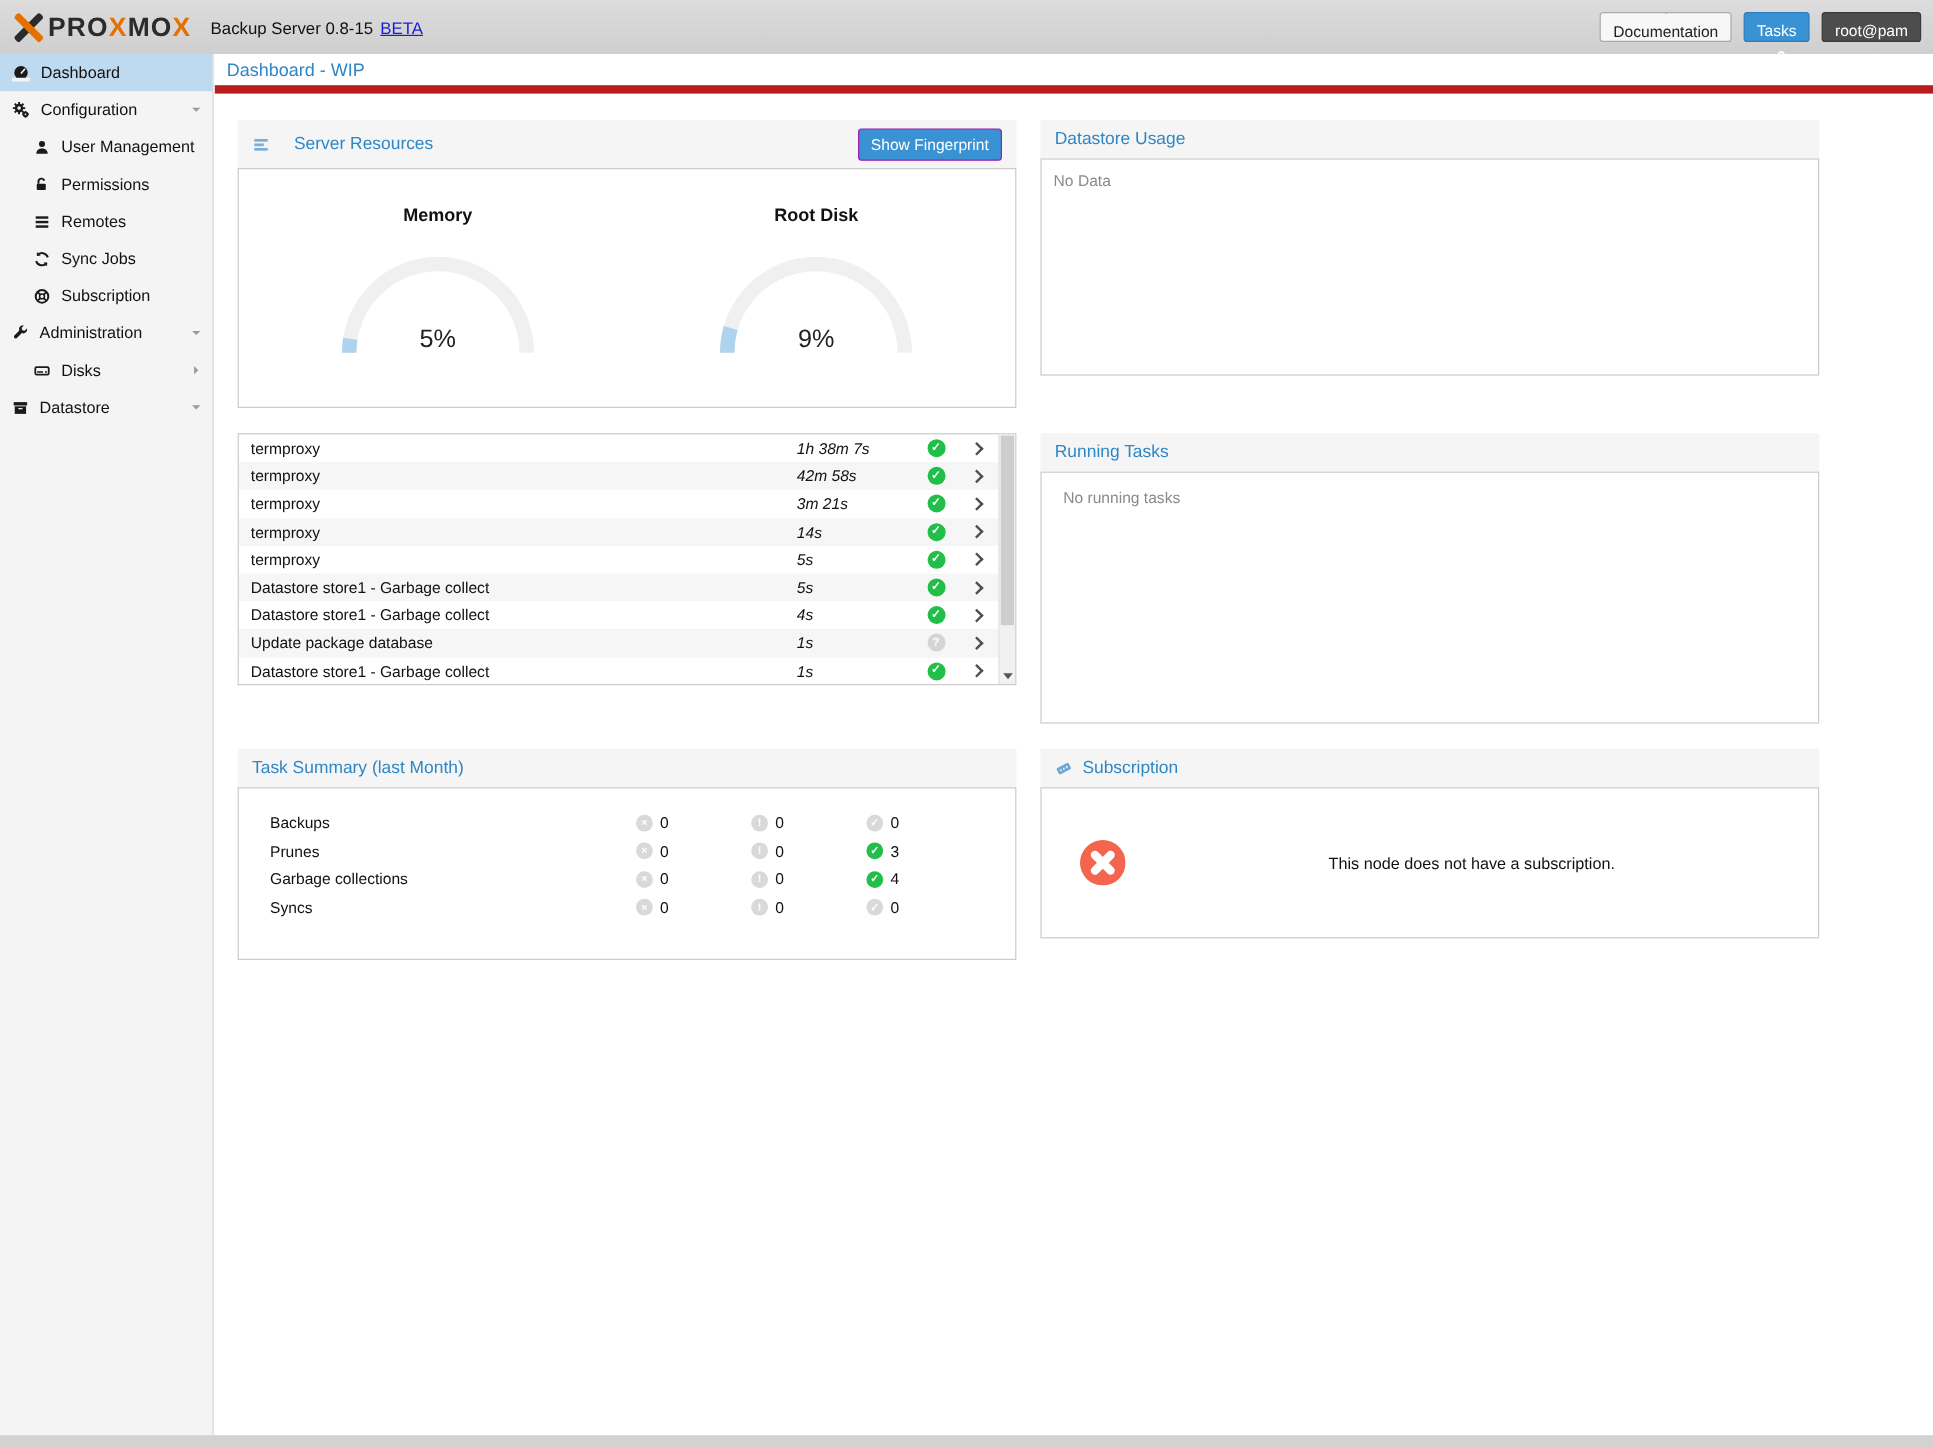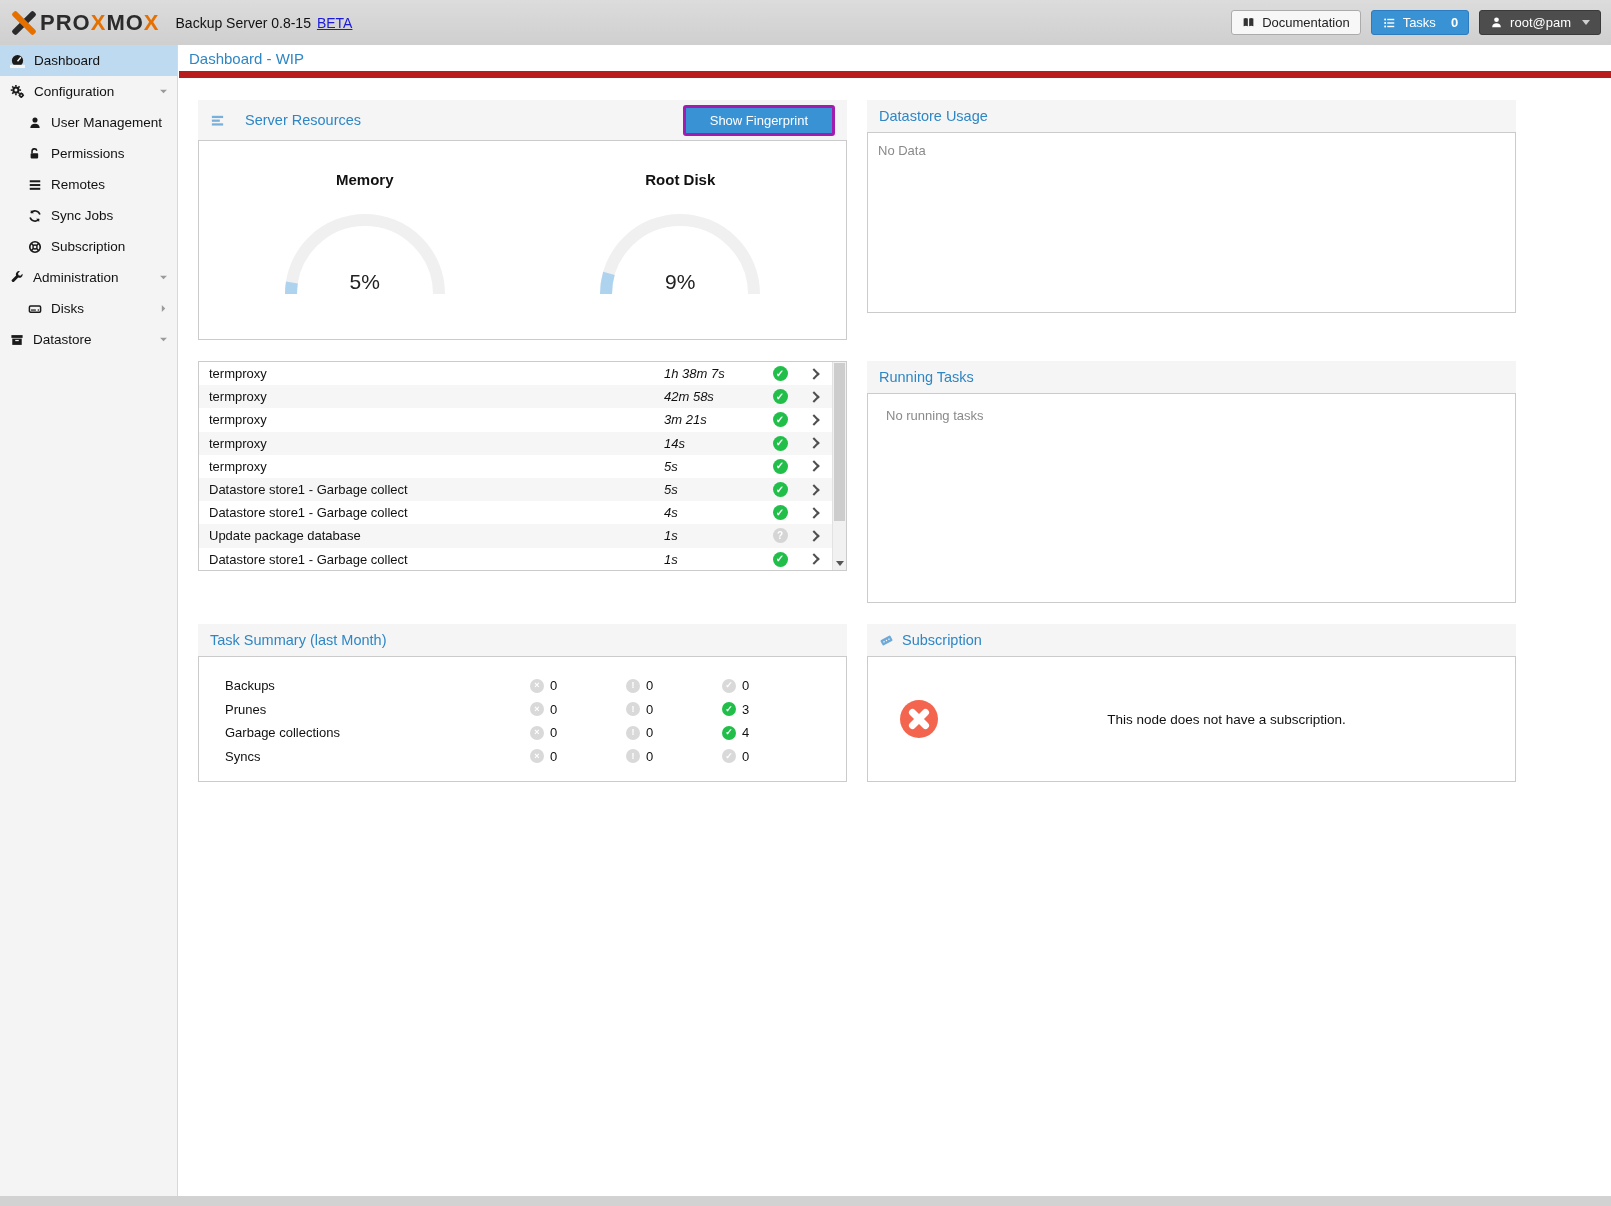--- a/index.html
+++ b/index.html
@@ -10,21 +10,21 @@
   .topbar { position:absolute; top:0; left:0; right:0; height:45px; background:linear-gradient(#dcdcdc,#cfcfcf); display:flex; align-items:center; padding:0 10px;text-align:center; }
   .logo { display:flex; align-items:center; gap:4px; margin-right:10px; }
   .logo-x { position:relative; width:26px; height:26px; }
   .logo-x span { position:absolute; left:11px; top:-2px; width:6px; height:30px; border-radius:2px; }
   .logo-x .b1 { background:#2b2b2b; transform:rotate(45deg); }
   .logo-x .b2 { background:#e57000; transform:rotate(-45deg); }
   .brand { font-size:22px; font-weight:bold; letter-spacing:1px; }
   .subtitle { font-size:14px; color:#111; margin-left:6px; }
   .beta { font-size:14px; color:#1a1ad8; text-decoration:underline; margin-left:6px; cursor:pointer; }
   .topbar-right { margin-left:auto; display:flex; align-items:center; gap:10px; }
-  .tb-btn { height:25px; display:flex; align-items:center; gap:7px; padding:0 10px; border-radius:3px; font-size:13px; cursor:pointer; }
+  .tb-btn { height:25px; display:flex; align-items:center; gap:7px; padding:0 10px; border-radius:3px; font-size:13px; cursor:pointer;flex-direction:column; }
   .tb-btn.light { background:#f7f7f7; border:1px solid #ababab; color:#222; }
   .tb-btn.blue { background:#3892d4; border:1px solid #2c7cbf; color:#fff; }
   .tb-btn.dark { background:#4d4d4d; border:1px solid #3a3a3a; color:#fff; }
   .tb-count { font-weight:bold; margin-left:8px; }
   .caret-sm { width:0; height:0; border-left:4px solid transparent; border-right:4px solid transparent; border-top:5px solid #cfcfcf; margin-left:4px; }
 
   
   .sidebar { position:absolute; top:45px; left:0; bottom:10px; width:178px; background:#f4f4f4; border-right:1px solid #d8d8d8; }
   .sb-item { height:31px; display:flex; align-items:center; gap:9px; padding:0 8px 0 10px; font-size:13.5px; color:#111; cursor:pointer; position:relative; }
   .sb-item.child { padding-left:28px; }
@@ -36,21 +36,21 @@
   .main { position:absolute; top:45px; left:179px; right:0; bottom:10px; background:#fff; }
   .title-bar { height:33px; display:flex; align-items:center; padding-left:10px; border-bottom:7px solid #b91c1c; }
   .page-title { font-size:15px; color:#2e86c5; }
   .content { padding:22px 0 0 19px; display:grid; grid-template-columns:649px 649px; column-gap:20px; row-gap:21px; align-items:start; }
 
   .panel { width:649px; }
   .panel-hd { background:#f5f5f5; display:flex; align-items:center; gap:8px; padding:8px 12px; }
   .panel-hd.tall { padding:7px 12px; height:40px;gap:20px; }
   .panel-title { font-size:14.5px; color:#2e86c5; }
   .panel-bd { background:#fff; border:1px solid #cbcbcb; position:relative; }
-  .btn-accent { margin-left:auto; background:#3892d4; border:3px solid #a21caf; color:#fff; font-size:13px; padding:5px 24px; border-radius:3px; cursor:pointer; }
+  .btn-accent { margin-left:auto; background:#3892d4; border:1px solid #a21caf; color:#fff; font-size:13px; padding:5px 10px; border-radius:3px; cursor:pointer; }
 
   
   .gauges { height:200px; display:flex; justify-content:space-around; padding:0 8px; }
   .gauge { width:200px; text-align:center; padding-top:30px; position:relative; }
   .gauge-label { font-size:15px; font-weight:bold; color:#111; }
   .gauge-svg-wrap { margin-top:20px; position:relative; display:inline-block; }
   .gauge-value { position:absolute; left:0; right:0; bottom:6px; font-size:21px; color:#222; }
 
   
   .du-head { display:flex; height:28px; border-bottom:1px solid #d9d9d9; }
@@ -76,21 +76,21 @@
   
   .scrollbar { position:absolute; top:0; right:0; bottom:0; width:14px; background:#f1f1f1; border-left:1px solid #e2e2e2; cursor:pointer; }
   .scroll-thumb { position:absolute; top:1px; left:1px; right:1px; height:76%; background:#cdcdcd; }
   .scroll-btn { position:absolute; bottom:0; left:0; right:0; height:14px; display:flex; align-items:center; justify-content:center; }
   .scroll-btn span { width:0; height:0; border-left:4px solid transparent; border-right:4px solid transparent; border-top:5px solid #555; }
 
   
   .rt-body { height:210px; padding:12px 18px; }
 
   
-  .ts-body { height:126px; padding-top:17px; }
+  .ts-body { height:144px; padding-top:17px; }
   .ts-row { height:23.5px; display:flex; align-items:center; font-size:13px; color:#111; }
   .ts-label { width:331px; padding-left:26px; }
   .ts-stat { width:96px; display:flex; align-items:center; gap:6px; }
   .ts-icon { width:14px; height:14px; border-radius:50%; color:#fff; font-size:9px; font-weight:bold; display:flex; align-items:center; justify-content:center; line-height:1; }
 
   
   .sub-body { height:126px; display:flex; align-items:center; }
   .sub-icon { margin-left:32px; flex:0 0 auto; }
   .sub-msg { flex:1; text-align:center; font-size:13.5px; color:#111; }
 

